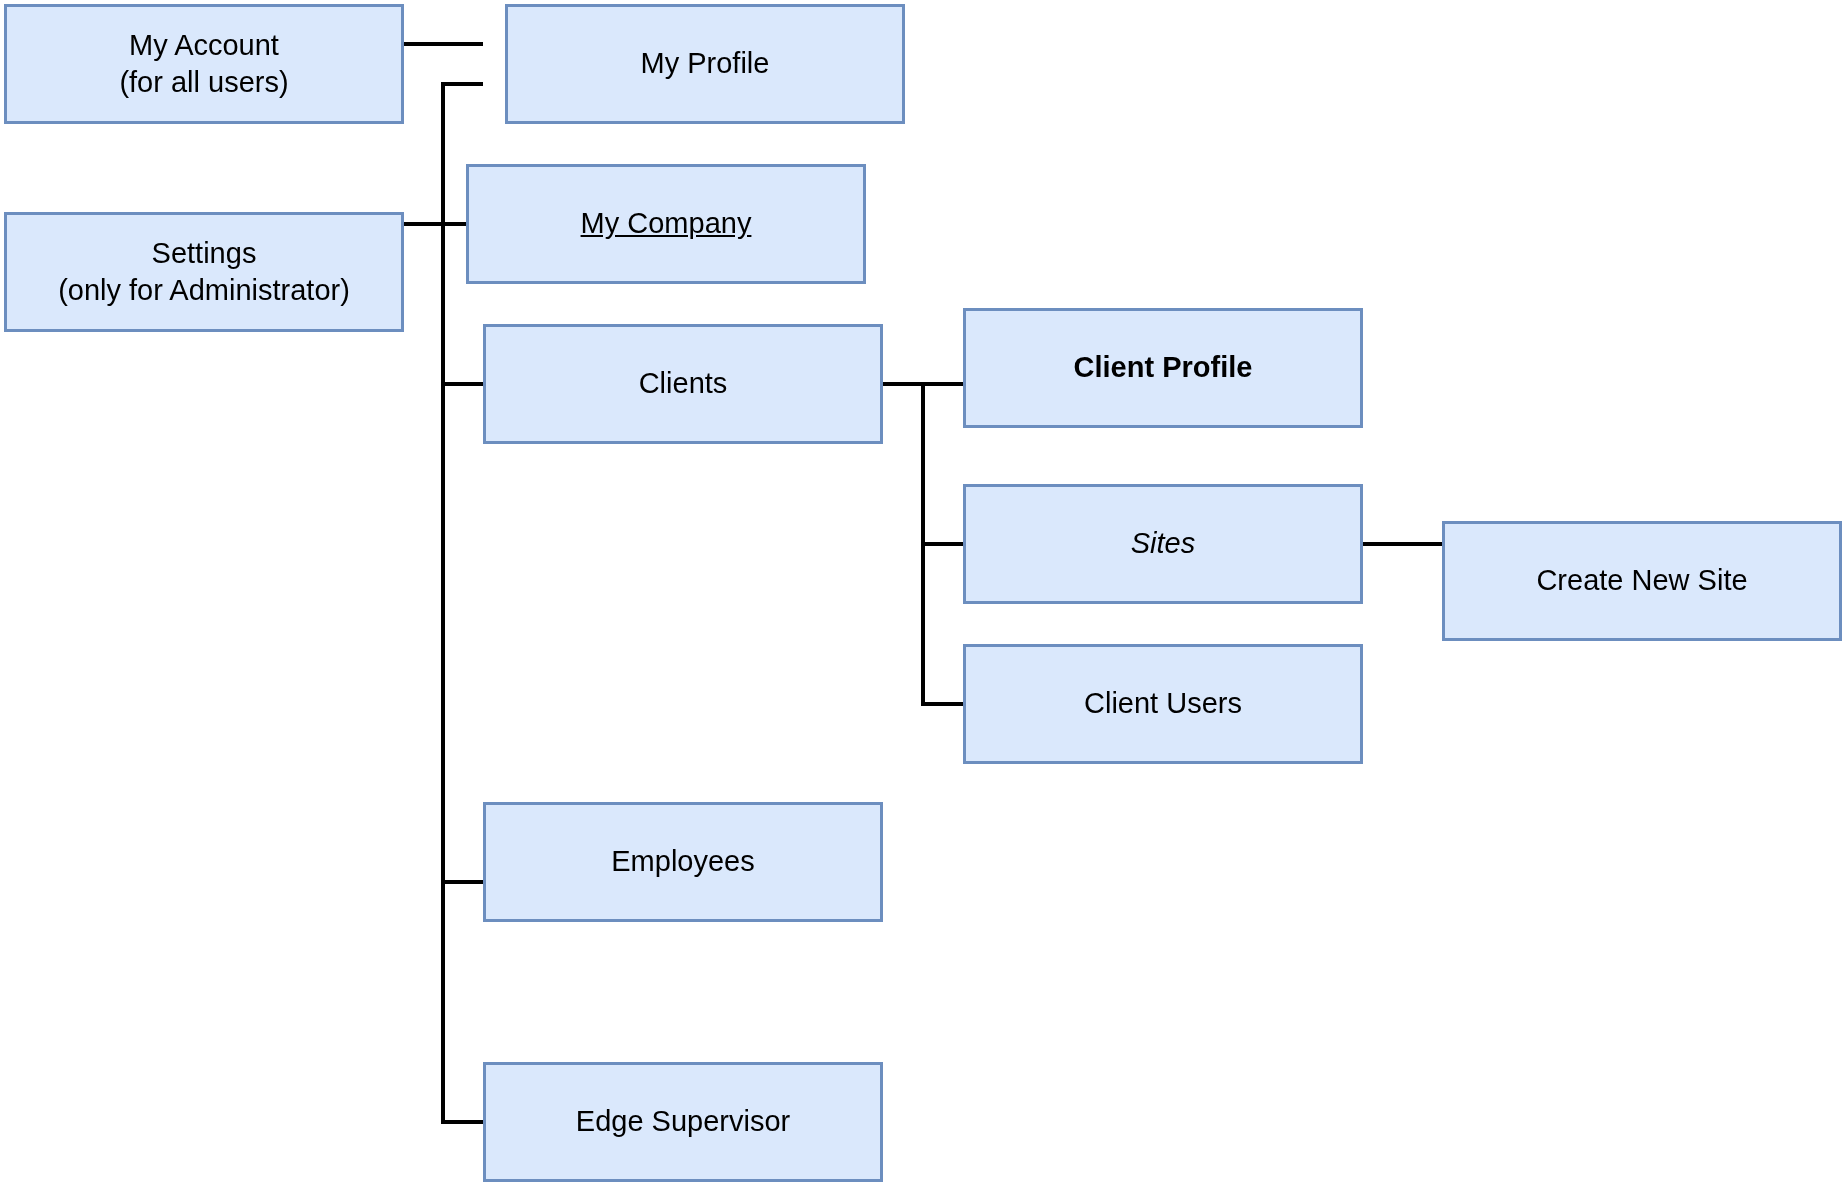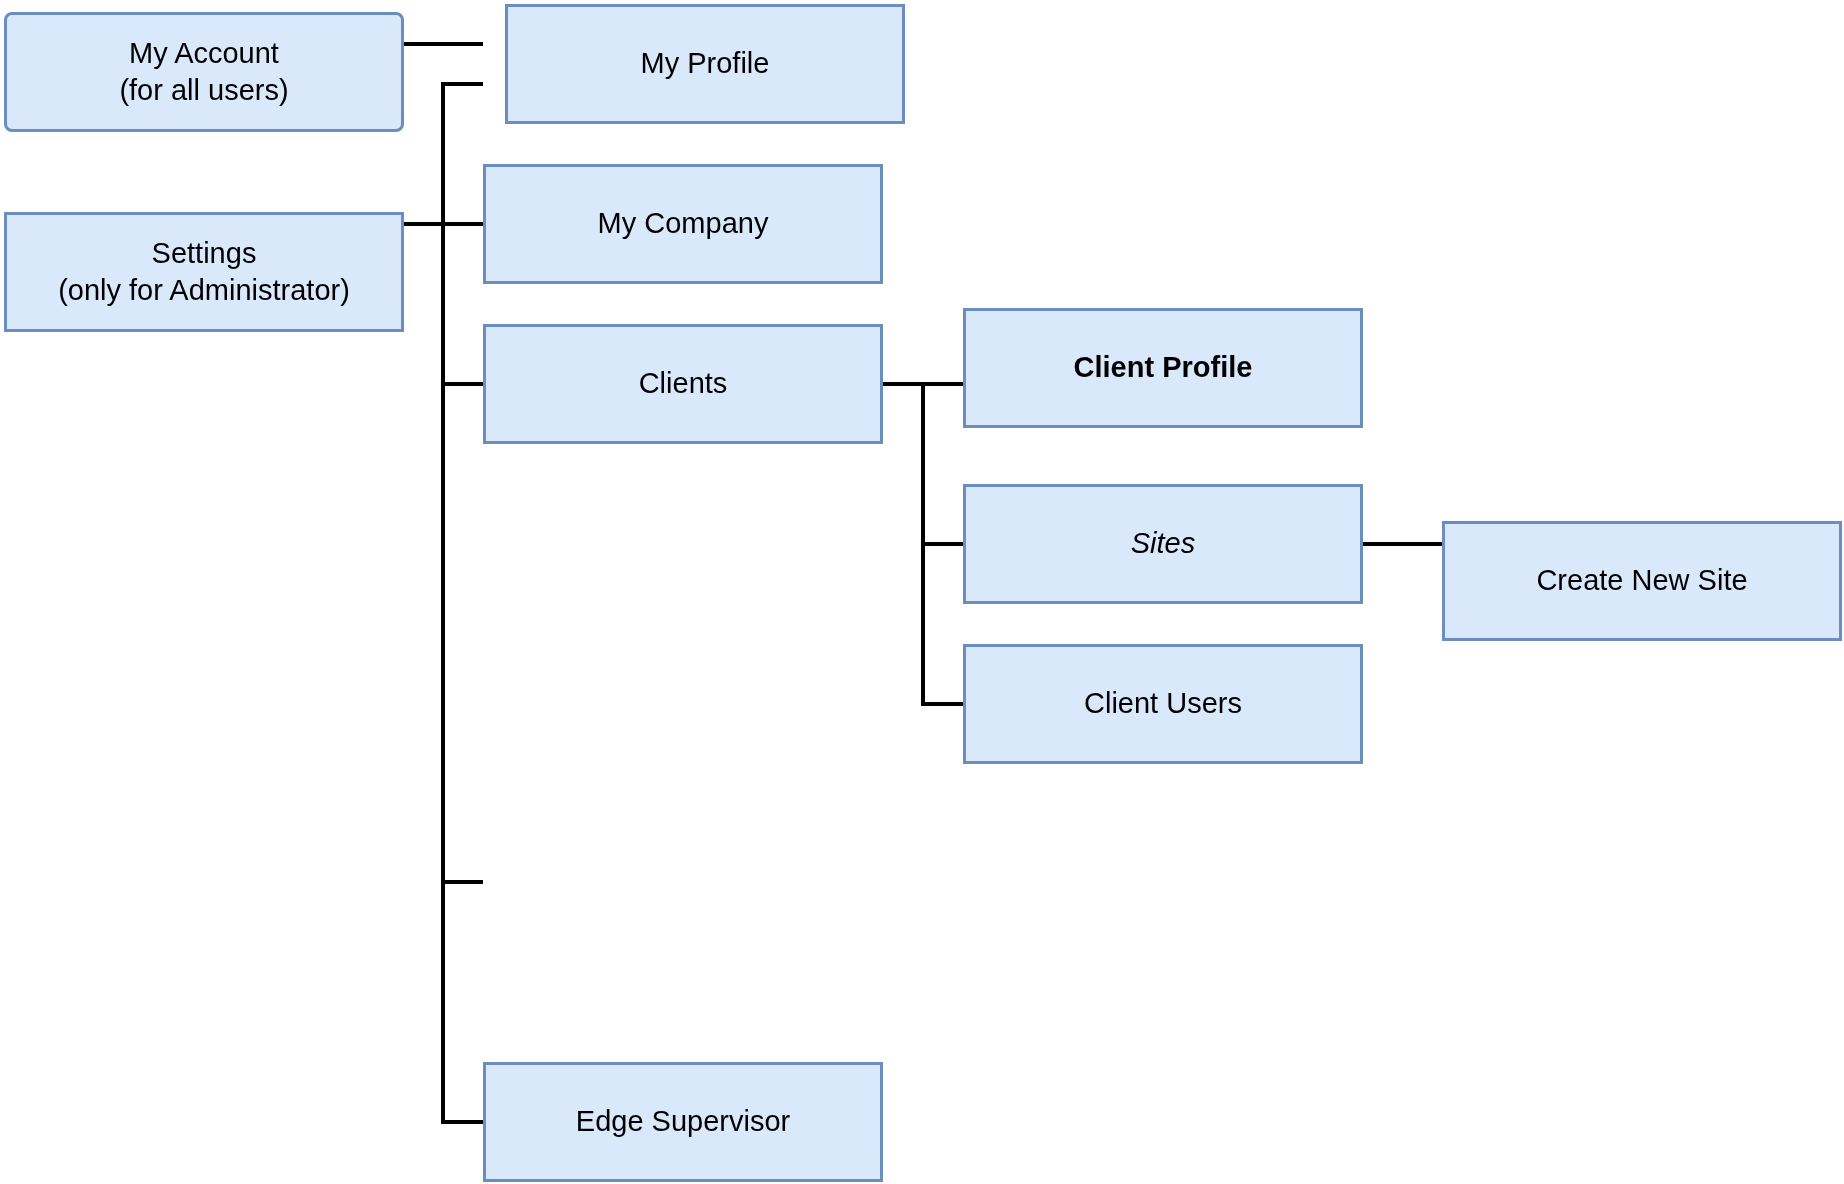--- a/index.html
+++ b/index.html
@@ -54,26 +54,27 @@
     <path d="M 404 224 H 483"></path>
     <path d="M 483 84 H 443 V 1122 H 483"></path>
     <path d="M 443 384 H 483"></path>
     <path d="M 443 882 H 483"></path>
     <path d="M 883 384 H 963"></path>
     <path d="M 923 384 V 704 H 963"></path>
     <path d="M 923 544 H 963"></path>
     <path d="M 1363 544 H 1442"></path>
   </svg>
 
-  <div class="node" style="left:4px;    top:12px;border-radius:8px;">My Account
+  <div class="node" style="left:4px;    top:4px;">My Account
 (for all users)</div>
   <div class="node" style="left:4px;    top:164px;margin-top:48px;">Settings
 (only for Administrator)</div>
   <div class="node" style="left:483px;  top:4px;margin-left:22px;">My Profile</div>
-  <div class="node" style="left:483px;  top:164px;">My Company</div>
+  <div class="node" style="left:466px;  top:164px;text-decoration:underline;">My Company</div>
   <div class="node" style="left:483px;  top:324px;">Clients</div>
   <div class="node" style="left:963px;  top:308px;font-weight:bold;">Client Profile</div>
   <div class="node" style="left:963px;  top:484px;font-style:italic;">Sites</div>
   <div class="node" style="left:1442px; top:484px;margin-top:37px;">Create New Site</div>
   <div class="node" style="left:963px;  top:644px;">Client Users</div>
+  <div class="node" style="left:483px;  top:802px;">Employees</div>
   <div class="node" style="left:483px;  top:1062px;">Edge Supervisor</div>
 
 </div>
 
 </body></html>

